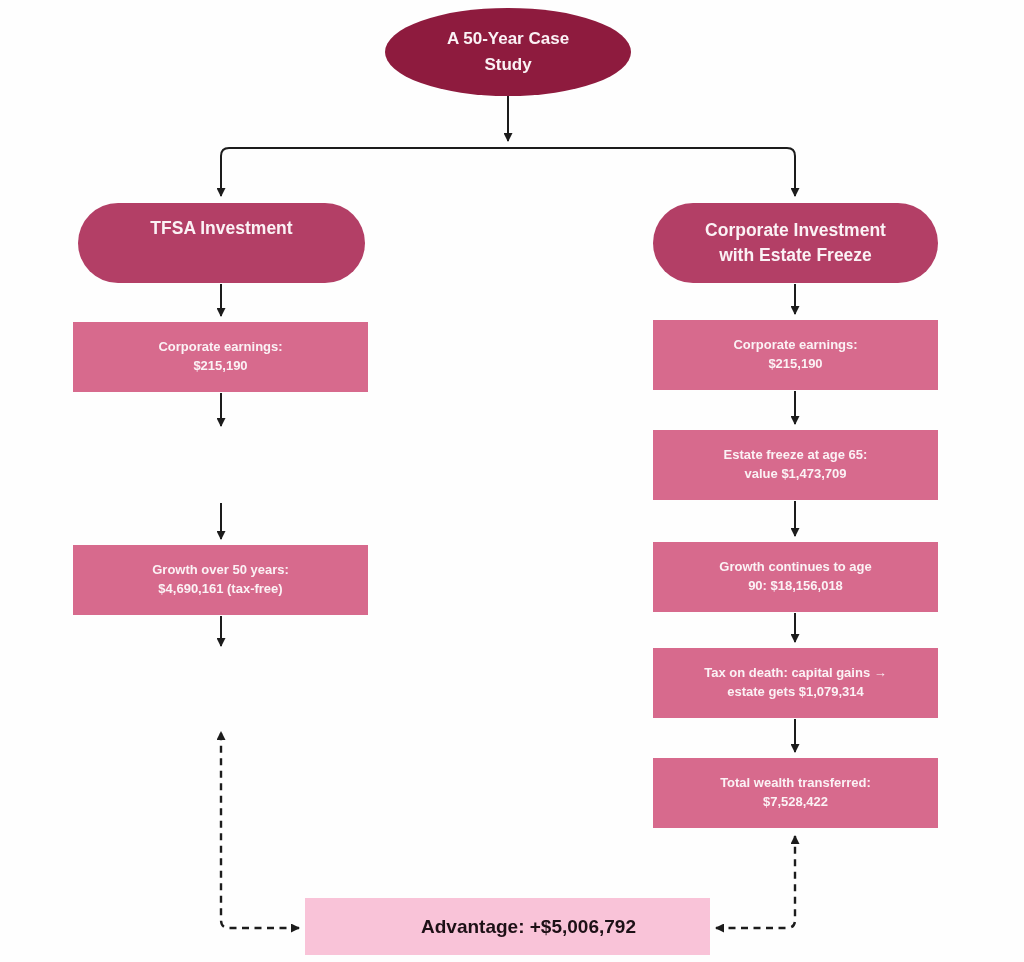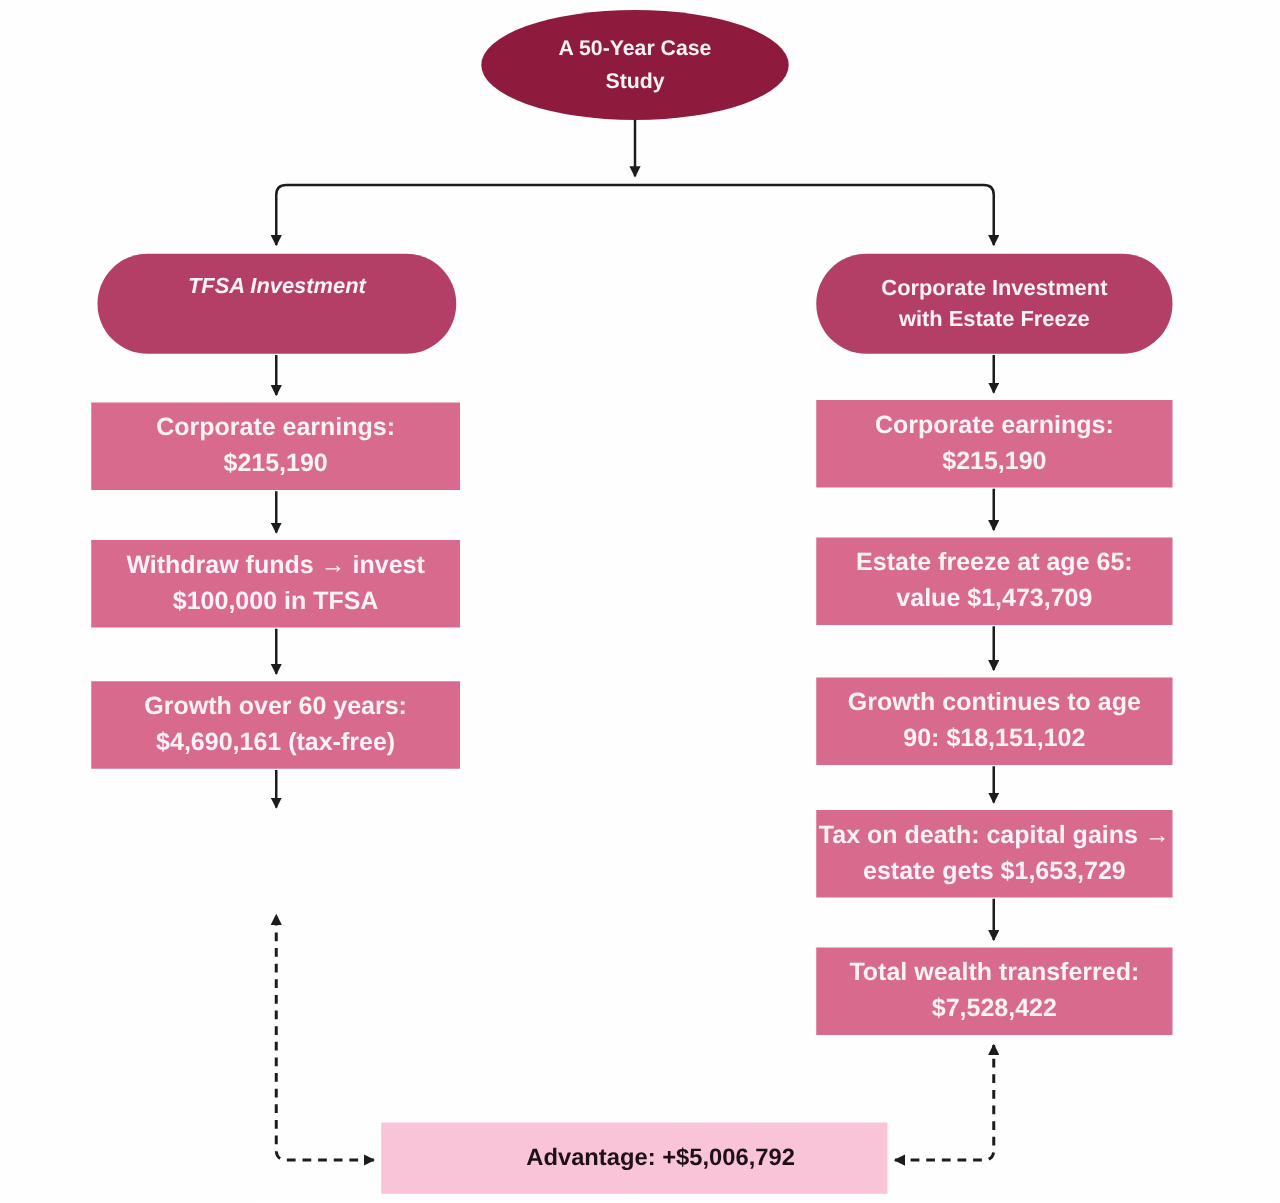--- a/index.html
+++ b/index.html
@@ -17,24 +17,24 @@
   }
   .root-ellipse{
     left:385px;top:8px;width:246px;height:88px;border-radius:50%;
     background:var(--root_fill,#8e1b3e);
   }
   .root-ellipse .node-text{font-size:17px;line-height:1.55;}
   .branch-pill{
     height:80px;border-radius:40px;background:var(--header_fill,#b33f66);
   }
   .branch-pill .node-text{font-size:17.5px;}
-  .pill-left{left:78px;top:203px;width:287px;padding-bottom:28px;font-style:italic;}
+  .pill-left{left:78px;top:203px;width:287px;padding-bottom:28px;}
   .pill-right{left:653px;top:203px;width:285px;}
   .step-box{background:var(--step_fill,#d76a8d);}
-  .step-box .node-text{font-size:20px;}
+  .step-box .node-text{font-size:13px;}
   .step-left{left:73px;width:295px;height:70px;}
   .step-right{left:653px;width:285px;height:70px;}
   .result-box{
     left:305px;top:898px;width:405px;height:57px;
     background:var(--result_fill,#f9c3d8);
     padding-left:42px;
   }
   .result-box .node-text{color:var(--result_text,#1d1016);font-size:19px;}
   .connector-layer{position:absolute;left:0;top:0;width:1024px;height:962px;}
   .solid-arrow{fill:none;stroke:var(--connector,#1c1c1c);stroke-width:2;}
@@ -83,44 +83,40 @@
   </div>
   <div class="node branch-pill pill-right">
     <span class="node-text">Corporate Investment
 with Estate Freeze</span>
   </div>
 
   <div class="node step-box step-left" style="top:322px">
     <span class="node-text">Corporate earnings:
 $215,190</span>
   </div>
-  <div class="node step-box step-left" style="top:432px">
-    <span class="node-text">Withdraw funds → invest
-$100,000 in TFSA</span>
-  </div>
   <div class="node step-box step-left" style="top:545px">
-    <span class="node-text">Growth over 60 years:
+    <span class="node-text">Growth over 50 years:
 $4,690,161 (tax-free)</span>
   </div>
 
   <div class="node step-box step-right" style="top:320px">
     <span class="node-text">Corporate earnings:
 $215,190</span>
   </div>
   <div class="node step-box step-right" style="top:430px">
     <span class="node-text">Estate freeze at age 65:
 value $1,473,709</span>
   </div>
   <div class="node step-box step-right" style="top:542px">
     <span class="node-text">Growth continues to age
-90: $18,151,102</span>
+90: $18,156,018</span>
   </div>
   <div class="node step-box step-right" style="top:648px">
     <span class="node-text">Tax on death: capital gains →
-estate gets $1,653,729</span>
+estate gets $1,079,314</span>
   </div>
   <div class="node step-box step-right" style="top:758px">
     <span class="node-text">Total wealth transferred:
 $7,528,422</span>
   </div>
 
   <div class="node result-box">
     <span class="node-text">Advantage: +$5,006,792</span>
   </div>
 

